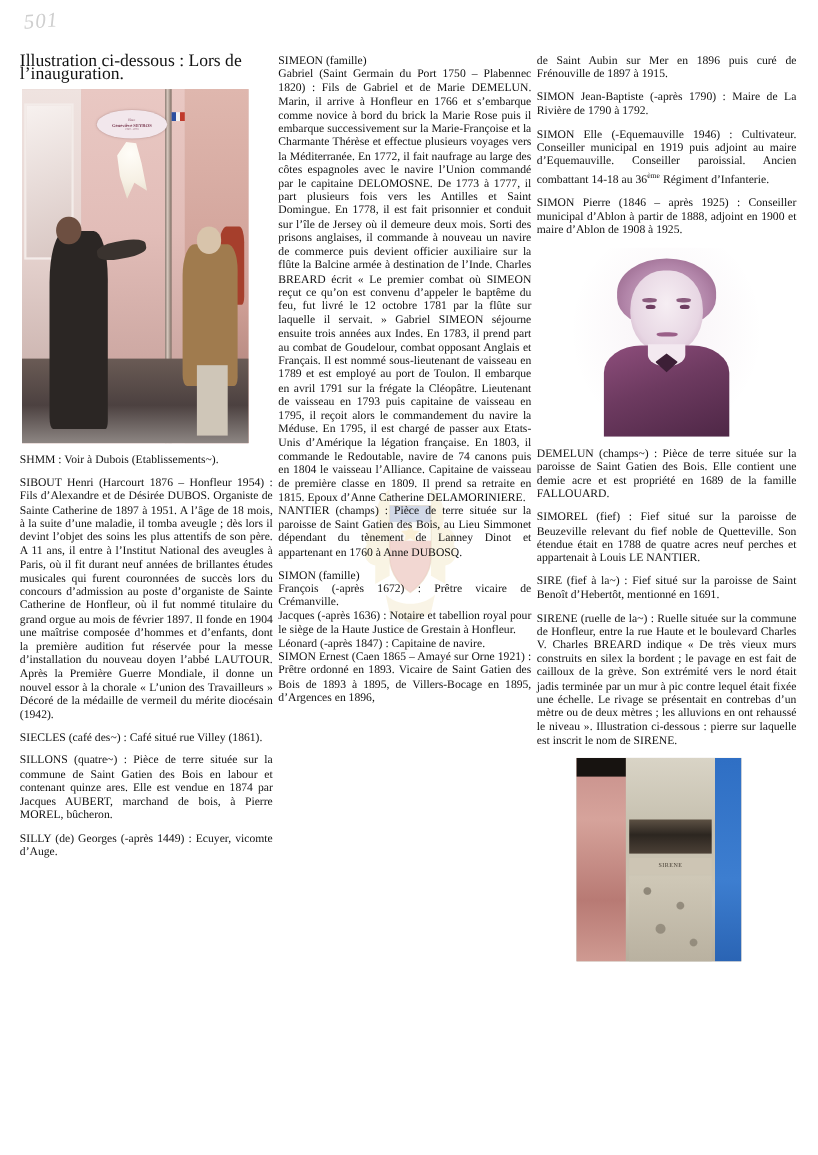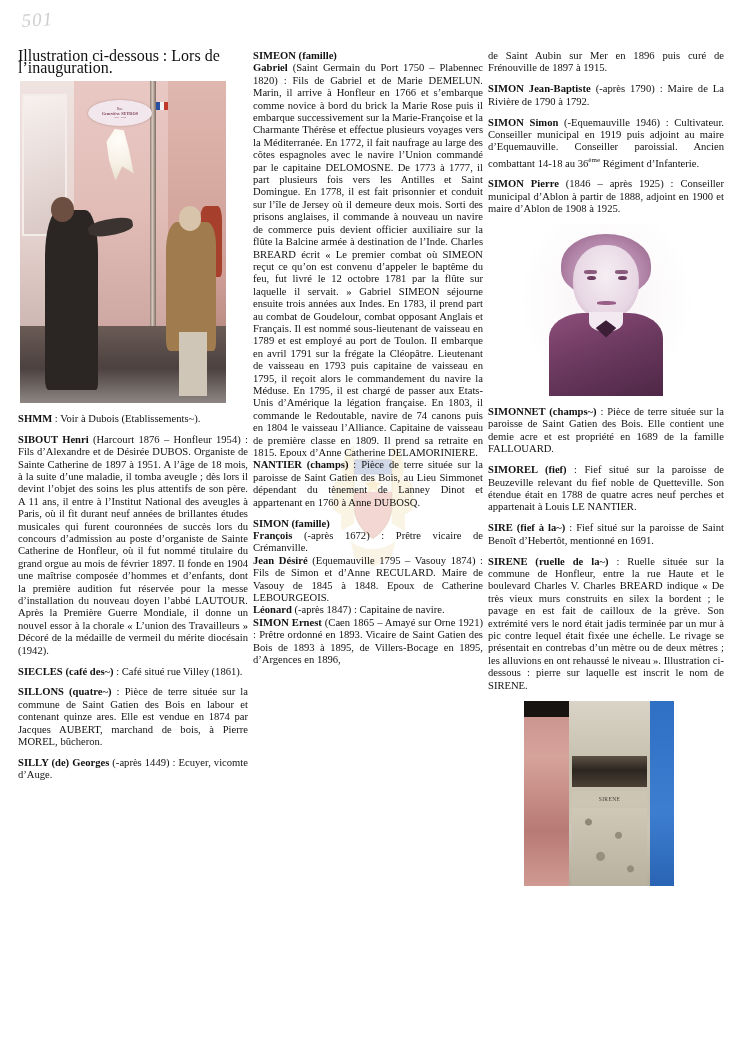--- a/index.html
+++ b/index.html
@@ -60,24 +60,24 @@
     font-size: 10.6px;
     line-height: 12.4px;
     text-align: justify;
     text-justify: inter-word;
     margin: 0 0 8.5px 0;
     hyphens: none;
   }
   .entry.tight { margin-bottom: 0; }
   .entry.run   { margin-bottom: 0; }
   .lead {
-    font-weight: bold;
+    font-weight: normal;
   }
   .subhead {
-    font-weight: bold;
+    font-weight: normal;
   }
   .caption {
     font-size: 16px;
     line-height: 12.4px;
     margin: 0 0 6px 0;
   }
   sup { font-size: 7px; vertical-align: super; }
 
   
   .photo-inaug {
@@ -363,24 +363,24 @@
       </p>
 
       <p class="entry tight">
         <span class="subhead">SIMON (famille)</span>
       </p>
 
       <p class="entry run">
         <span class="lead">François</span><span> (-après 1672) : Prêtre vicaire de Crémanville.</span>
       </p>
 
-
       <p class="entry run">
-        <span class="lead">Jean Désiré</span><span> (Equemauville 1795 – Vasouy 1874) : Fils de Simon et d’Anne RECULARD. Maire de Vasouy de 1845 à 1848. Epoux de Catherine LEBOURGEOIS.</span>
-      </p>
+        <span class="lead">Jacques</span><span> (-après 1636) : Notaire et tabellion royal pour le siège de la Haute Justice de Grestain à Honfleur.</span>
+      </p>
+
 
       <p class="entry run">
         <span class="lead">Léonard</span><span> (-après 1847) : Capitaine de navire.</span>
       </p>
 
 
 
       <p class="entry">
         <span class="lead">SIMON Ernest</span><span> (Caen 1865 – Amayé sur Orne 1921) : Prêtre ordonné en 1893. Vicaire de Saint Gatien des Bois de 1893 à 1895, de Villers-Bocage en 1895, d’Argences en 1896,</span>
       </p>
@@ -391,21 +391,21 @@
 
       <p class="entry">
         <span>de Saint Aubin sur Mer en 1896 puis curé de Frénouville de 1897 à 1915.</span>
       </p>
 
       <p class="entry">
         <span class="lead">SIMON Jean-Baptiste</span><span> (-après 1790) : Maire de La Rivière de 1790 à 1792.</span>
       </p>
 
       <p class="entry">
-        <span class="lead">SIMON Simon</span><span> (-Equemauville 1946) : Cultivateur. Conseiller municipal en 1919 puis adjoint au maire d’Equemauville. Conseiller paroissial. Ancien combattant 14-18 au 36</span><sup>ème</sup><span> Régiment d’Infanterie.</span>
+        <span class="lead">SIMON Elle</span><span> (-Equemauville 1946) : Cultivateur. Conseiller municipal en 1919 puis adjoint au maire d’Equemauville. Conseiller paroissial. Ancien combattant 14-18 au 36</span><sup>ème</sup><span> Régiment d’Infanterie.</span>
       </p>
 
       <p class="entry">
         <span class="lead">SIMON Pierre</span><span> (1846 – après 1925) : Conseiller municipal d’Ablon à partir de 1888, adjoint en 1900 et maire d’Ablon de 1908 à 1925.</span>
       </p>
 
       <div class="photo-portrait">
         <div class="vig"></div>
         <div class="hair"></div>
         <div class="face"></div>
@@ -413,21 +413,21 @@
         <div class="brow-r"></div>
         <div class="eye-l"></div>
         <div class="eye-r"></div>
         <div class="mouth"></div>
         <div class="body"></div>
         <div class="collar"></div>
         <div class="tie"></div>
       </div>
 
       <p class="entry">
-        <span class="lead">SIMONNET (champs~)</span><span> : Pièce de terre située sur la paroisse de Saint Gatien des Bois. Elle contient une demie acre et est propriété en 1689 de la famille FALLOUARD.</span>
+        <span class="lead">DEMELUN (champs~)</span><span> : Pièce de terre située sur la paroisse de Saint Gatien des Bois. Elle contient une demie acre et est propriété en 1689 de la famille FALLOUARD.</span>
       </p>
 
       <p class="entry">
         <span class="lead">SIMOREL (fief)</span><span> : Fief situé sur la paroisse de Beuzeville relevant du fief noble de Quetteville. Son étendue était en 1788 de quatre acres neuf perches et appartenait à Louis LE NANTIER.</span>
       </p>
 
       <p class="entry">
         <span class="lead">SIRE (fief à la~)</span><span> : Fief situé sur la paroisse de Saint Benoît d’Hebertôt, mentionné en 1691.</span>
       </p>
 

